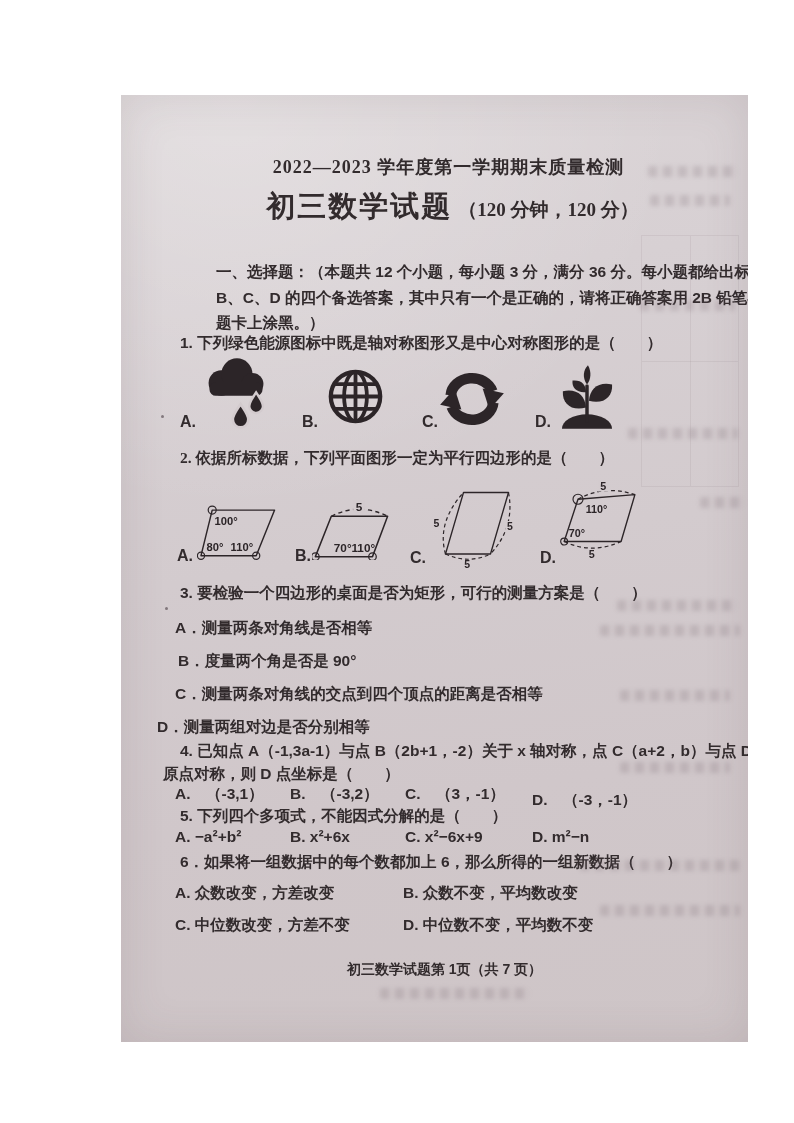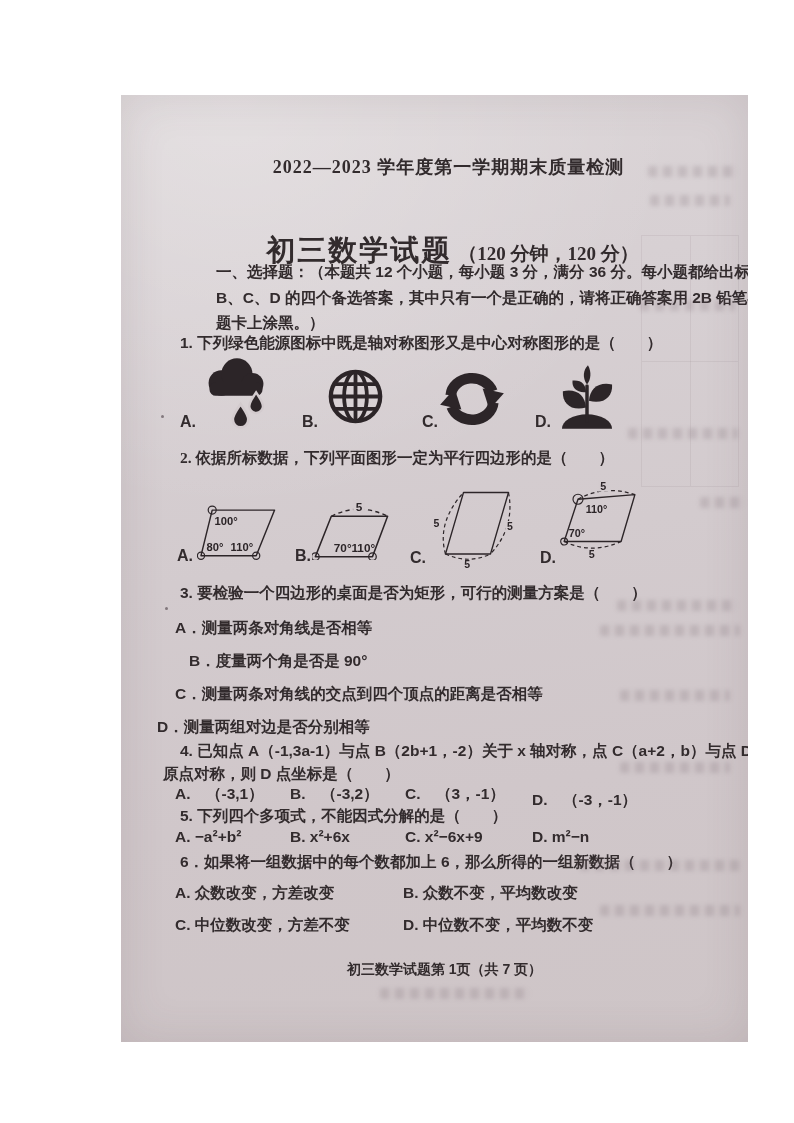--- a/index.html
+++ b/index.html
@@ -15,21 +15,21 @@
       linear-gradient(172deg,#dbd5d7 0%,#d7d0d3 22%,#d3cbce 48%,#d0c7ca 72%,#cec5c7 100%);
     box-shadow: inset 0 0 46px rgba(90,72,80,0.14);
     overflow:hidden;
     color:#322b2d;
   }
   .abs { position:absolute; white-space:nowrap; }
   .session { left:0; right:0; top:60px; text-align:center; padding-left:28px;
              font-size:18px; font-weight:700; letter-spacing:1px;
              font-family:"Liberation Serif","DejaVu Serif",serif; }
   .title-row { left:0; right:0; top:92px; text-align:center; padding-left:36px;
-               font-family:"Liberation Serif","DejaVu Serif",serif;margin-top:44px; }
+               font-family:"Liberation Serif","DejaVu Serif",serif; }
   .title-main { font-size:29px; font-weight:700; letter-spacing:2px; }
   .title-suffix { font-size:19px; font-weight:700; margin-left:6px; }
   .bodytxt { font-size:15.5px; font-weight:700; }
   .opt { font-size:15.5px; font-weight:700; }
   .footer { left:0; right:0; top:866px; text-align:center; padding-left:20px;
             font-size:14px; font-weight:600; }
   .icon-label, .fig-label { font-size:16px; font-weight:700; }
   svg { display:block; }
   .ink { fill:#2c2528; }
   .ink-stroke { stroke:#2c2528; fill:none; }
@@ -160,21 +160,21 @@
       <text class="fig-text" x="40" y="104" font-size="15">5</text>
     </svg>
   </div>
   <div class="abs fig-label" style="left:56px;  top:452px;">A.</div>
   <div class="abs fig-label" style="left:174px; top:452px;">B.</div>
   <div class="abs fig-label" style="left:289px; top:454px;">C.</div>
   <div class="abs fig-label" style="left:419px; top:454px;">D.</div>
 
   <div class="abs bodytxt" style="left:59px; top:488px;">3. 要检验一个四边形的桌面是否为矩形，可行的测量方案是（　　）</div>
   <div class="abs opt" style="left:54px; top:523px;">A．测量两条对角线是否相等</div>
-  <div class="abs opt" style="left:68px; top:556px;">B．度量两个角是否是 90°</div>
+  <div class="abs opt" style="left:57px; top:556px;">B．度量两个角是否是 90°</div>
   <div class="abs opt" style="left:54px; top:589px;">C．测量两条对角线的交点到四个顶点的距离是否相等</div>
   <div class="abs opt" style="left:36px; top:622px;">D．测量两组对边是否分别相等</div>
 
   <div class="abs bodytxt" style="left:59px; top:646px;">4. 已知点 A（-1,3a-1）与点 B（2b+1，-2）关于 x 轴对称，点 C（a+2，b）与点 D 关于</div>
   <div class="abs bodytxt" style="left:42px; top:669px;">原点对称，则 D 点坐标是（　　）</div>
   <div class="abs opt" style="left:54px;  top:689px;">A.　（-3,1）</div>
   <div class="abs opt" style="left:169px; top:689px;">B.　（-3,2）</div>
   <div class="abs opt" style="left:284px; top:689px;">C.　（3，-1）</div>
   <div class="abs opt" style="left:411px; top:689px;margin-top:6px;">D.　（-3，-1）</div>
 

